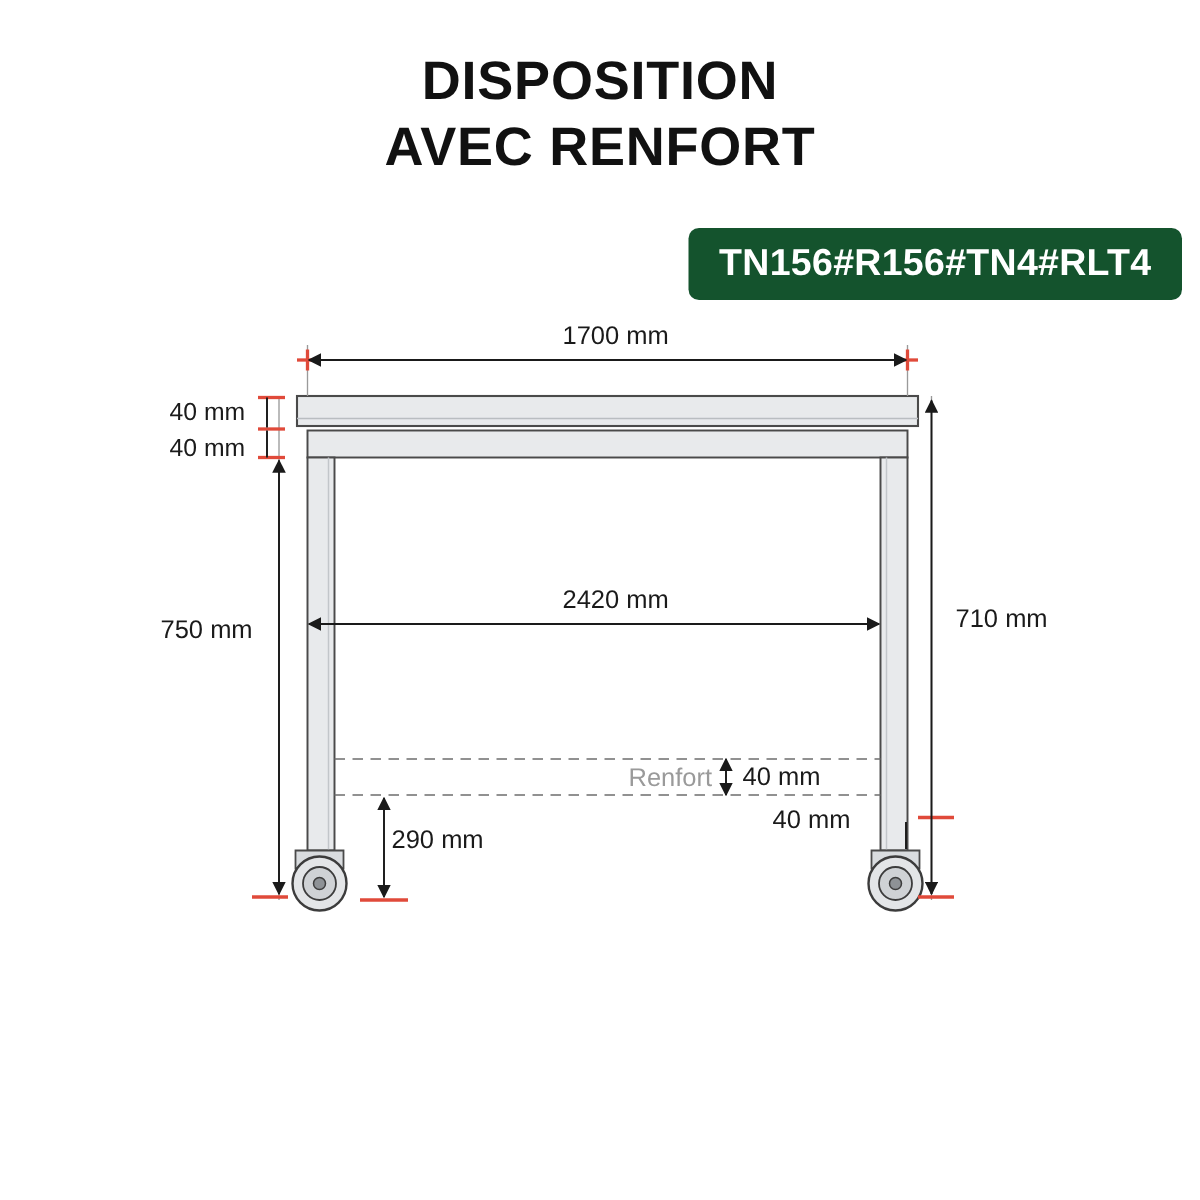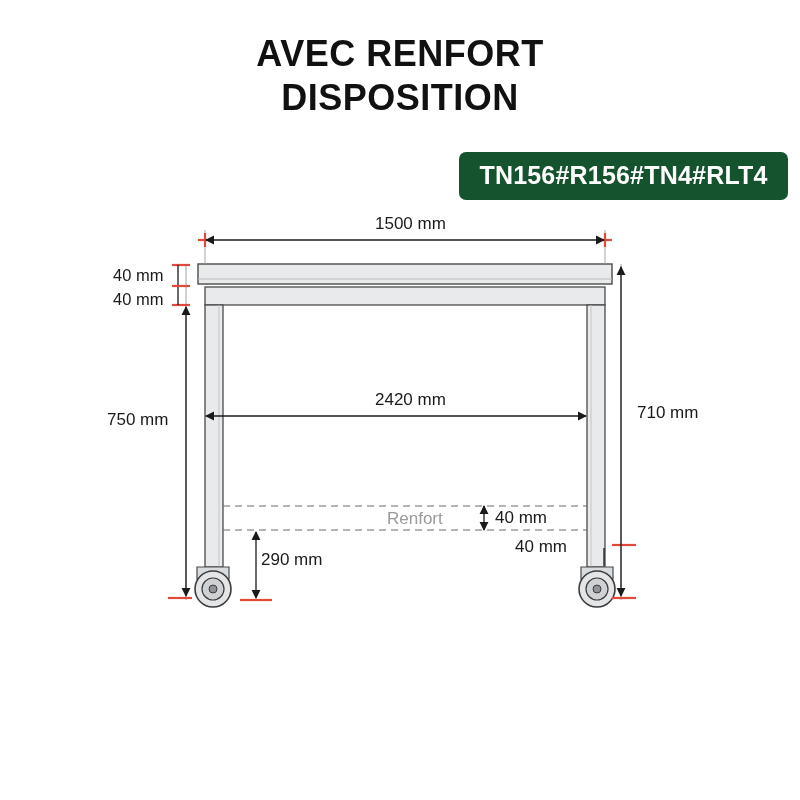--- a/index.html
+++ b/index.html
@@ -74,30 +74,31 @@
     line-height: 1.1;
   }
   .dim-label.small { font-size: 16.5px; }
   .renfort-label {
     position: absolute;
     font-size: 17px;
     color: #9a9a9a;
     white-space: nowrap;
     background: #ffffff;
     padding: 0 4px;
+    margin-left: 32px;
   }
 </style>
 </head>
 <body>
 
 <div id="stage">
 
   <div class="title-block">
+    <span class="title-line">DISPOSITION</span>
     <span class="title-line">AVEC RENFORT</span>
-    <span class="title-line">DISPOSITION</span>
   </div>
 
   <div class="ref-badge">TN156#R156#TN4#RLT4</div>
 
   <svg id="drawing" viewBox="0 0 800 800">
 
     <g>
 
       <rect x="198" y="264" width="414" height="20" fill="#e8eaec" stroke="#4a4a4a" stroke-width="1.4"></rect>
       <line x1="198" y1="279" x2="612" y2="279" stroke="#b9bdc1" stroke-width="1"></line>
@@ -182,21 +183,21 @@
 
       <line x1="178" y1="265" x2="178" y2="285"></line>
 
       <line x1="178" y1="287" x2="178" y2="305"></line>
 
       <line x1="604" y1="548" x2="604" y2="566"></line>
     </g>
 
   </svg>
 
-  <div class="dim-label" style="left:372px; top:215px;">1500 mm</div>
+  <div class="dim-label" style="left:372px; top:215px;">1700 mm</div>
 
   <div class="dim-label small" style="left:110px; top:266px;">40 mm</div>
 
   <div class="dim-label small" style="left:110px; top:290px;">40 mm</div>
 
   <div class="dim-label" style="left:372px; top:391px;">2420 mm</div>
 
   <div class="dim-label" style="left:104px; top:411px;">750 mm</div>
 
   <div class="dim-label" style="left:634px; top:404px;">710 mm</div>

